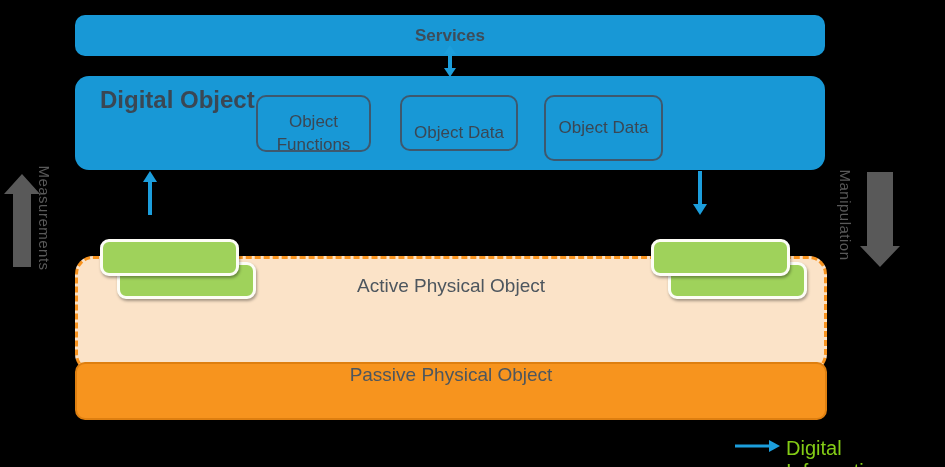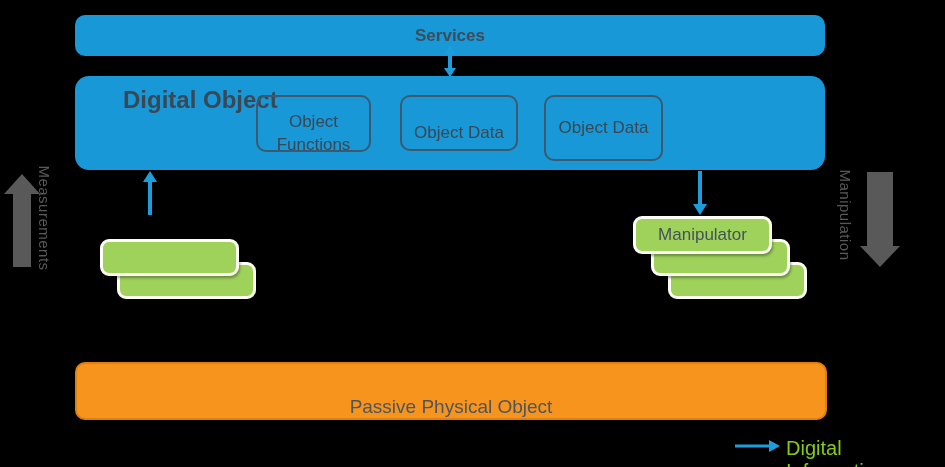--- a/index.html
+++ b/index.html
@@ -12,21 +12,21 @@
   .services-bar{
     left:75px;top:3px;width:750px;height:41px;border-radius:10px;
     background:#1898D6;display:flex;align-items:center;justify-content:center;
     color:#3E4C59;font-size:17px;font-weight:600;margin-top:12px;
   }
   .digital-box{
     left:75px;top:76px;width:750px;height:94px;border-radius:14px;
     background:#1898D6;
   }
   .digital-title{
-    left:25px;top:10px;color:#3A4754;font-size:24px;font-weight:700;margin-left:23px;
+    left:25px;top:10px;color:#3A4754;font-size:24px;font-weight:700;
   }
   .inner-box{
     border:2px solid #3E586E;border-radius:10px;
     display:flex;align-items:center;justify-content:center;text-align:center;
     color:#3A4754;font-size:17px;line-height:1.35;box-sizing:border-box;
   }
   .inner-box.wrap .lbl{max-width:90px;margin-top:20px;}
   .inner-fn{left:181px;top:19px;width:115px;height:57px;}
   .inner-md{left:325px;top:19px;width:118px;height:56px;}
   .inner-dt{left:469px;top:19px;width:119px;height:66px;}
@@ -42,21 +42,21 @@
     left:75px;top:256px;width:752px;height:116px;border-radius:18px;
     background:#FBE3C8;border:3px dashed #F89420;box-sizing:border-box;
     z-index:1;text-align:center;
   }
   .active-label{
     margin-top:16px;color:#4D565E;font-size:19px;
   }
   .passive-box{
     left:75px;top:362px;width:752px;height:58px;border-radius:10px;
     background:#F7941E;border:2px solid #DE7F10;box-sizing:border-box;
-    z-index:2;display:flex;align-items:flex-end;justify-content:center;
+    z-index:2;display:flex;align-items:flex-start;justify-content:center;
     color:#4D565E;font-size:19px;
   }
   
   .v-label{
     width:140px;height:20px;display:flex;align-items:center;justify-content:center;
     color:#595959;font-size:15px;letter-spacing:0.5px;white-space:nowrap;
     transform:rotate(90deg);
   }
   .legend-text{color:#84cc16;font-size:20px;font-weight:400;}
 </style>
@@ -91,33 +91,33 @@
   <svg class="abs" style="left:140px;top:171px;" width="20" height="45">
     <line x1="10" y1="44" x2="10" y2="8" stroke="#1C9EDC" stroke-width="4"></line>
     <polygon points="10,0 3,11 17,11" fill="#1C9EDC"></polygon>
   </svg>
 
   <svg class="abs" style="left:690px;top:171px;" width="20" height="44">
     <line x1="10" y1="0" x2="10" y2="36" stroke="#1C9EDC" stroke-width="4"></line>
     <polygon points="10,44 3,33 17,33" fill="#1C9EDC"></polygon>
   </svg>
 
+  <div class="abs active-box">
+    <div class="active-label">Active Physical Object</div>
+  </div>
 
   <div class="abs passive-box">
     <span>Passive Physical Object</span>
   </div>
 
   <div class="abs green-box" style="left:117px;top:262px;width:139px;height:37px;"></div>
   <div class="abs green-box" style="left:100px;top:239px;width:139px;height:37px;"></div>
 
   <div class="abs green-box" style="left:668px;top:262px;width:139px;height:37px;"></div>
   <div class="abs green-box" style="left:651px;top:239px;width:139px;height:37px;"></div>
-  <div class="abs green-box" style="left:633px;top:216px;width:139px;height:38px;">
-    <span>Manipulator</span>
-  </div>
 
   <svg class="abs" style="left:2px;top:172px;" width="42" height="96">
     <polygon points="20,2 2,22 11,22 11,95 29,95 29,22 38,22" fill="#595959"></polygon>
   </svg>
   <div class="abs v-label" style="left:-25px;top:208px;">Measurements</div>
 
   <svg class="abs" style="left:858px;top:172px;" width="44" height="96">
     <polygon points="9,0 35,0 35,74 42,74 22,95 2,74 9,74" fill="#595959"></polygon>
   </svg>
   <div class="abs v-label" style="left:776px;top:205px;">Manipulation</div>

